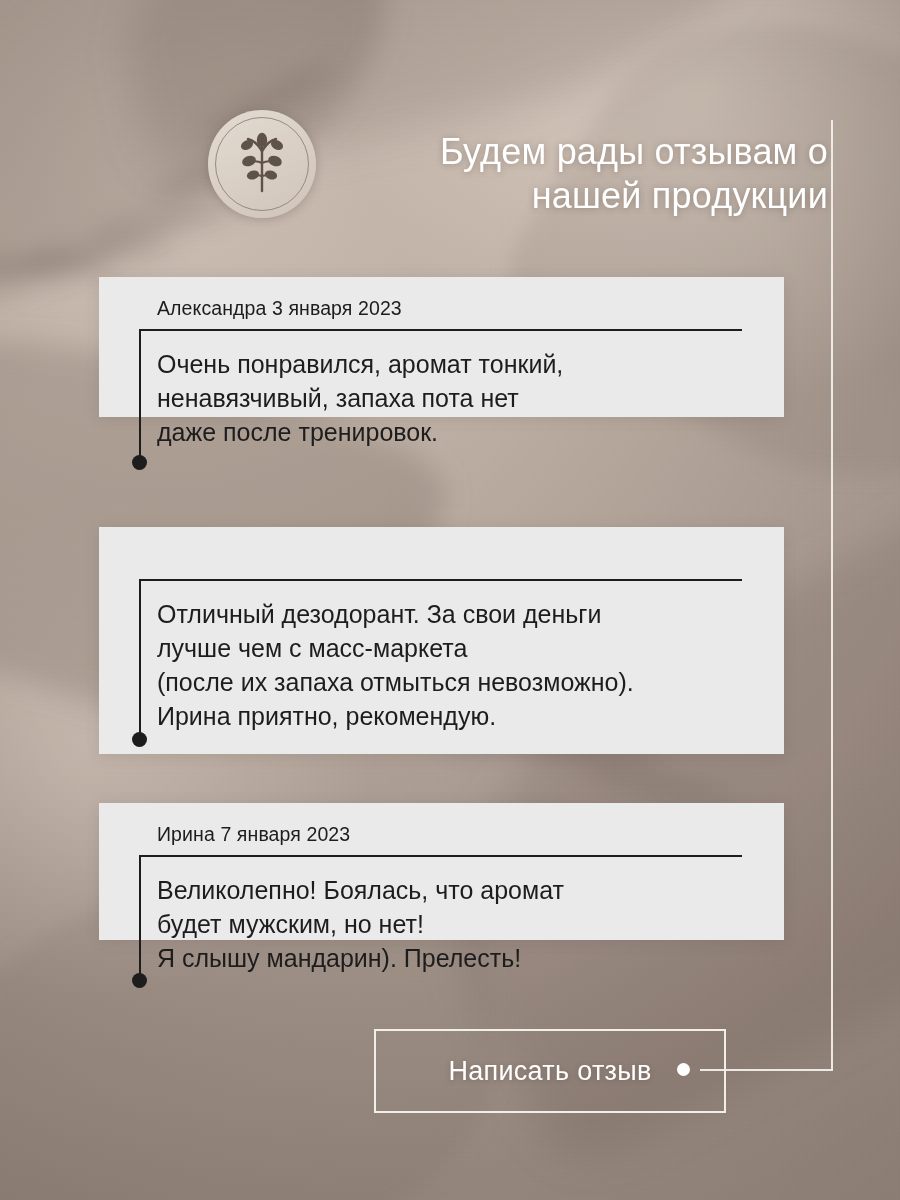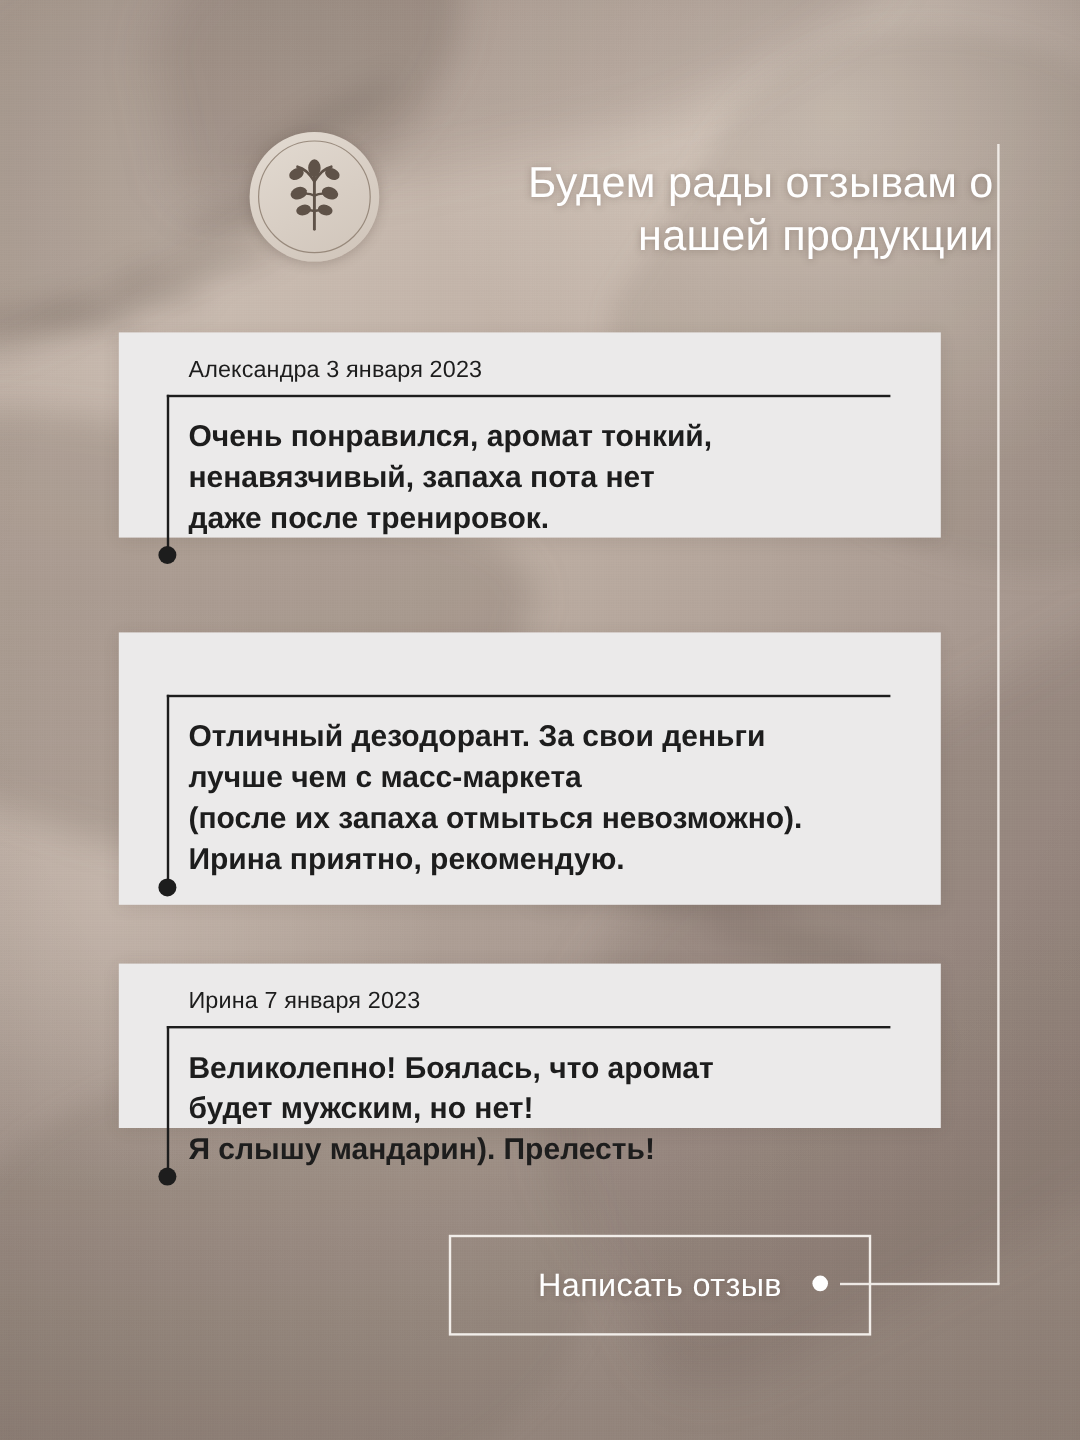--- a/index.html
+++ b/index.html
@@ -149,21 +149,21 @@
   }
 
   
   .card {
     position: absolute;
     left: 99px;
     width: 685px;
     background: #ebeaea;
     box-shadow: 0 2px 14px rgba(70,56,46,0.12);
   }
-  .card-1 { top: 277px; height: 171px; }
+  .card-1 { top: 277px; height: 140px; }
   .card-2 { top: 527px; height: 227px; }
   .card-3 { top: 803px; height: 137px; }
 
   .card-author {
     position: absolute;
     left: 58px;
     top: 20px;
     color: #1d1d1d;
     font-size: 19.5px;
     font-weight: 500;
@@ -200,21 +200,21 @@
   .card-3 .card-dot { top: 170px; }
 
   .card-text {
     position: absolute;
     left: 58px;
     right: 28px;
     top: 70px;
     color: #1d1d1d;
     font-size: 25px;
     line-height: 1.36;
-    font-weight: 700;
+    font-weight: 400;
     white-space: pre-line;
   }
 
   
   .cta {
     position: absolute;
     left: 374px;
     top: 1029px;
     width: 352px;
     height: 84px;

